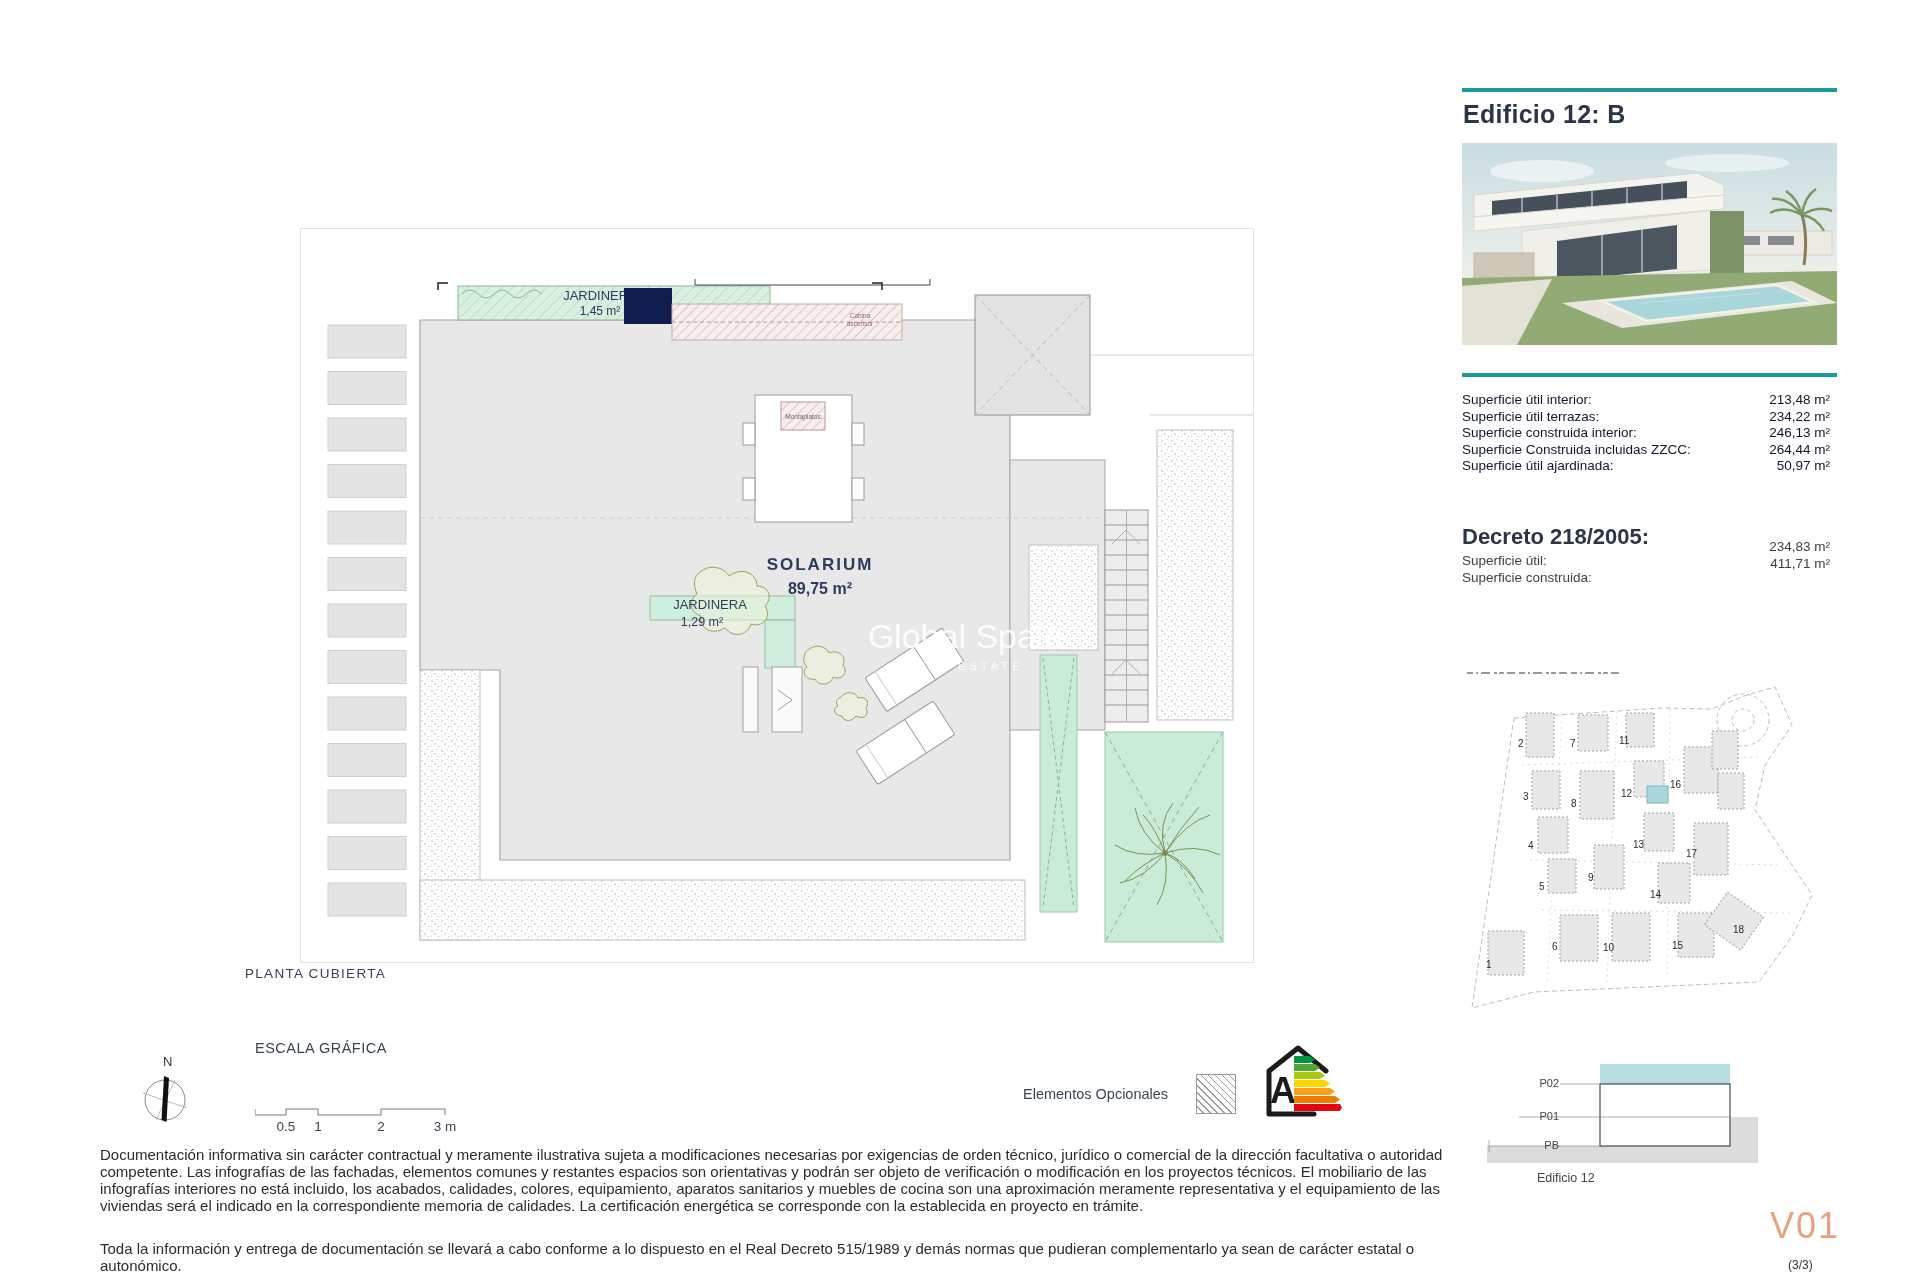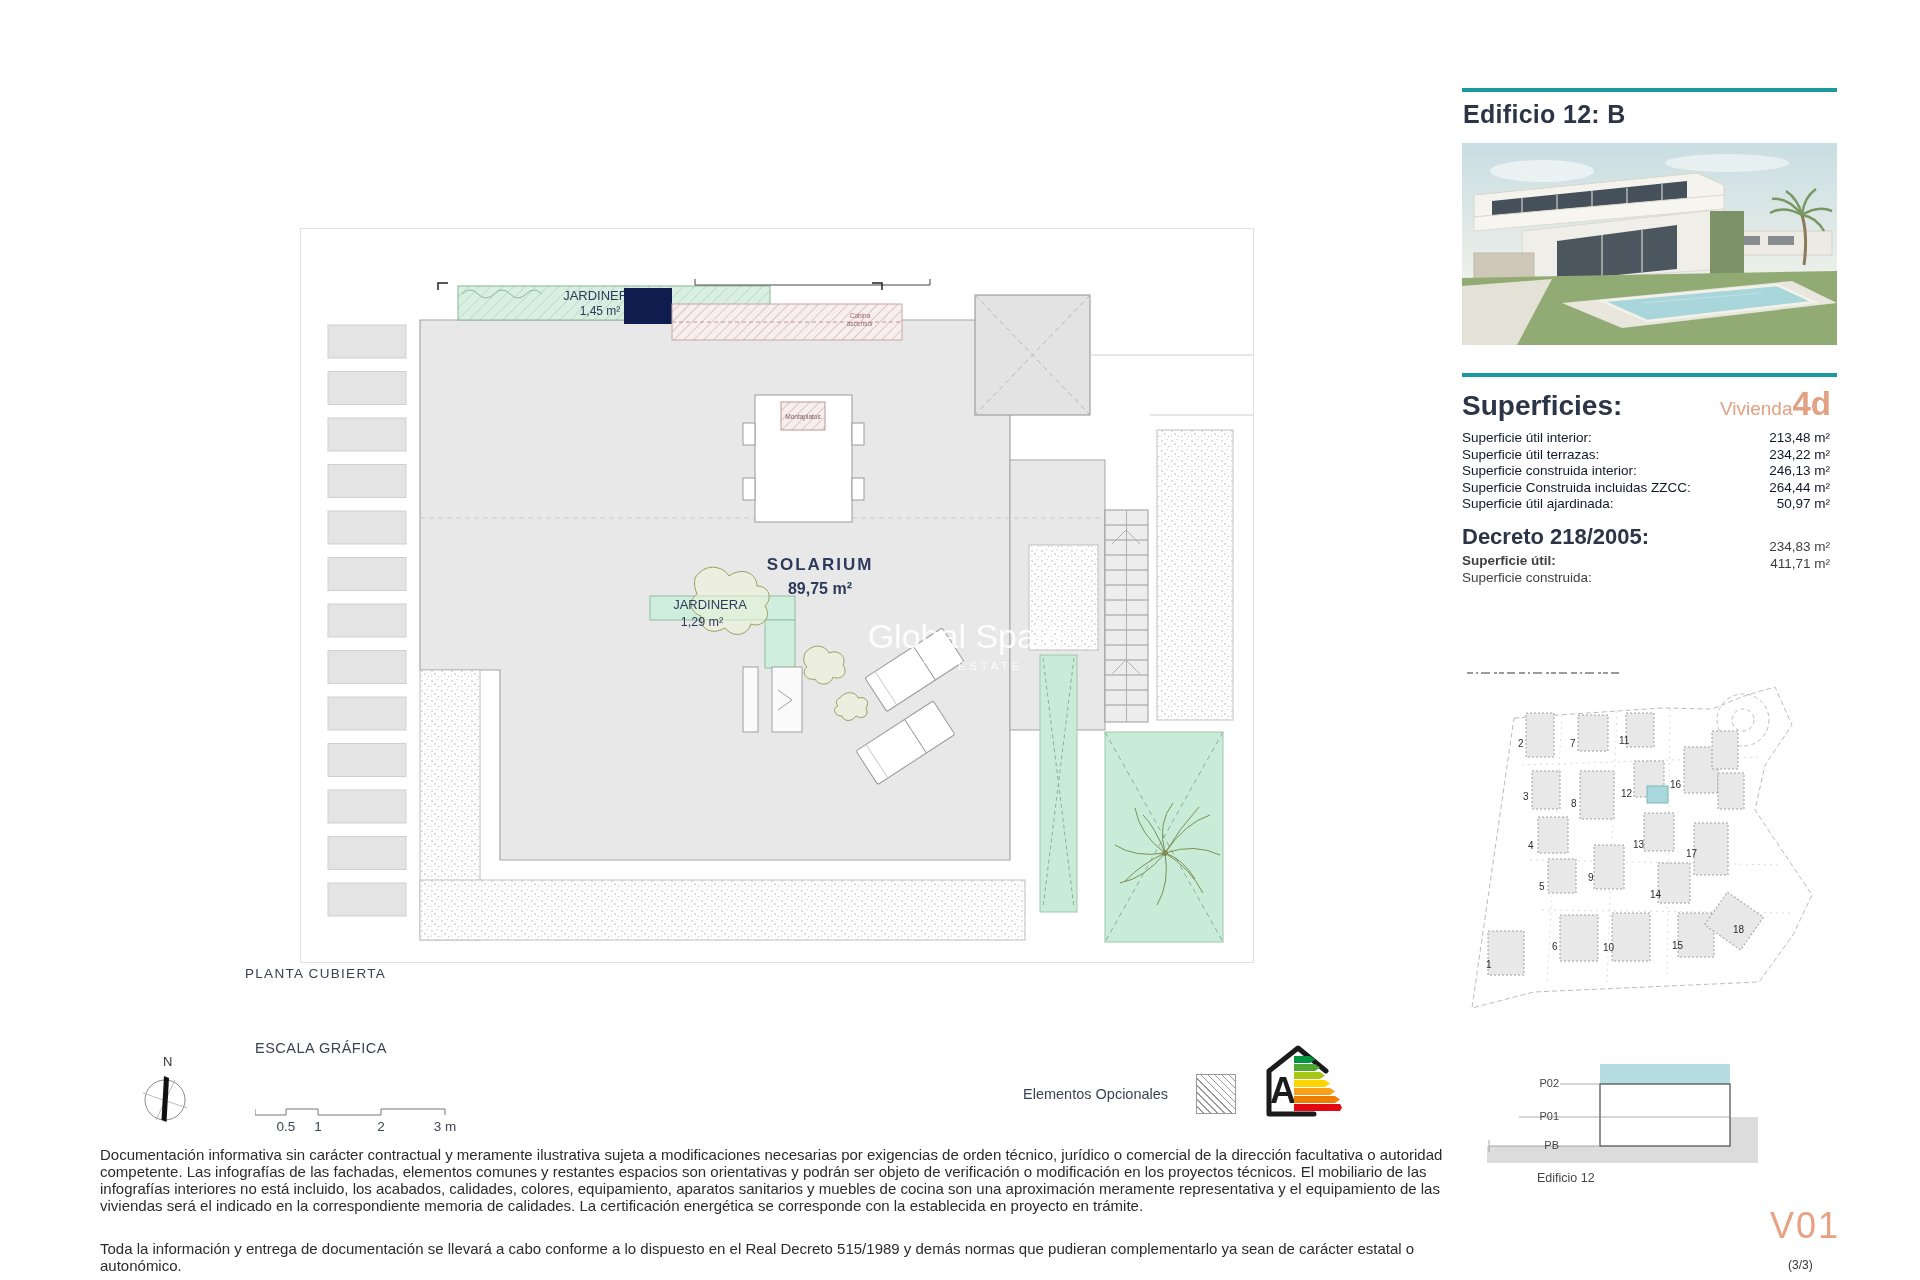--- a/index.html
+++ b/index.html
@@ -290,24 +290,20 @@
   <polygon points="0,143 90,136 55,202 0,202" fill="#e4e1d6"></polygon>
   <polygon points="100,160 330,138 375,160 160,185" fill="#e8e6dd"></polygon>
   <polygon points="140,158 315,142 352,159 185,178" fill="#a9d6da" stroke="#f2f1ea" stroke-width="2.5"></polygon>
   <line x1="180" y1="160" x2="300" y2="150" stroke="#c2e2e4"></line>
 </svg>
 </div>
 
 <div class="abs teal-bar" style="left:1462px;top:373px;width:375px;"></div>
 
 <div class="abs" style="left:1462px;top:385px;width:375px;">
-  <div style="display:flex;justify-content:space-between;align-items:baseline;">
-    <span class="sup-title">Superficies:</span>
-    <span style="padding-right:6px;"><span class="viv-label">Vivienda</span><span class="viv-code">4d</span></span>
-  </div>
   <div style="margin-top:7px;padding-right:7px;">
     <div class="srow">
         <span>Superficie útil interior:</span>
         <span class="v">213,48 m²</span>
       </div>
     <div class="srow">
         <span>Superficie útil terrazas:</span>
         <span class="v">234,22 m²</span>
       </div>
     <div class="srow">
@@ -321,21 +317,21 @@
     <div class="srow">
         <span>Superficie útil ajardinada:</span>
         <span class="v">50,97 m²</span>
       </div>
   </div>
 </div>
 
 <div class="abs" style="left:1462px;top:524px;width:375px;">
   <div style="position:relative;">
     <div class="dec-title">Decreto 218/2005:</div>
-    <div class="dec-label" style="margin-top:3px;font-weight:bold;">Superficie útil:</div>
+    <div class="dec-label" style="margin-top:3px;">Superficie útil:</div>
     <div class="dec-label">Superficie construida:</div>
     <div class="dec-vals">
       <div>234,83 m²</div>
       <div>411,71 m²</div>
     </div>
   </div>
 </div>
 
 <div class="abs" style="left:1462px;top:665px;">
 <svg width="375" height="352" viewBox="0 0 375 352">

